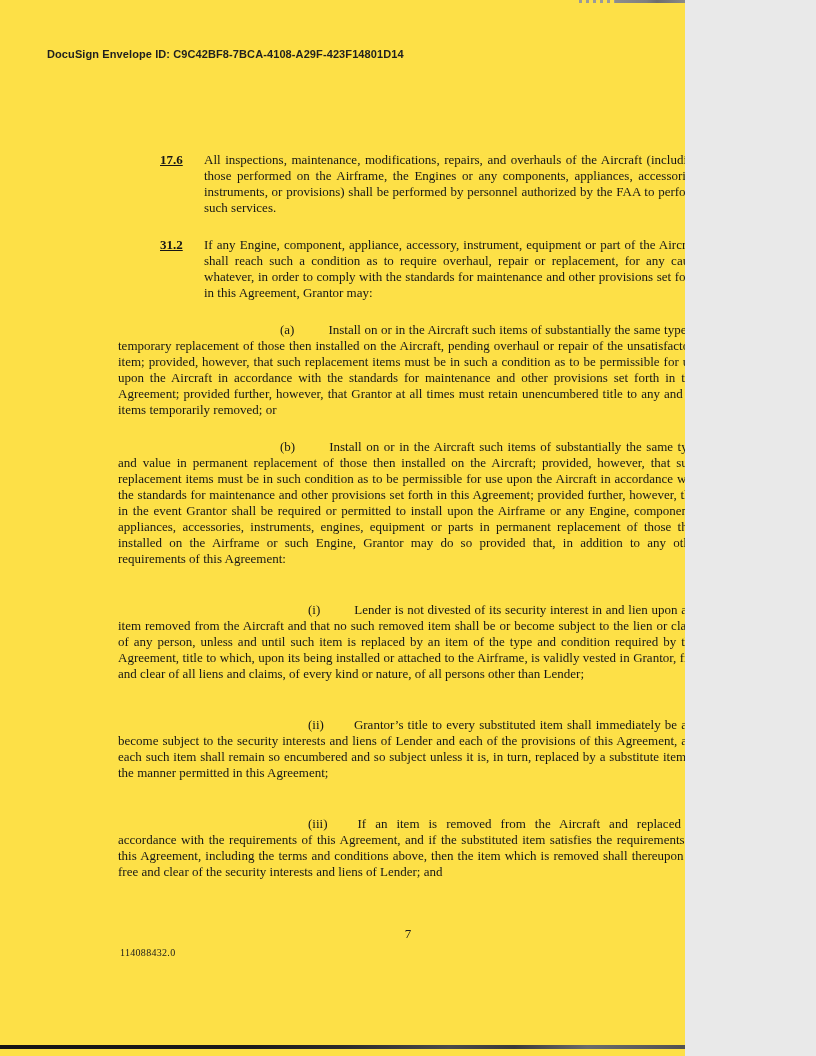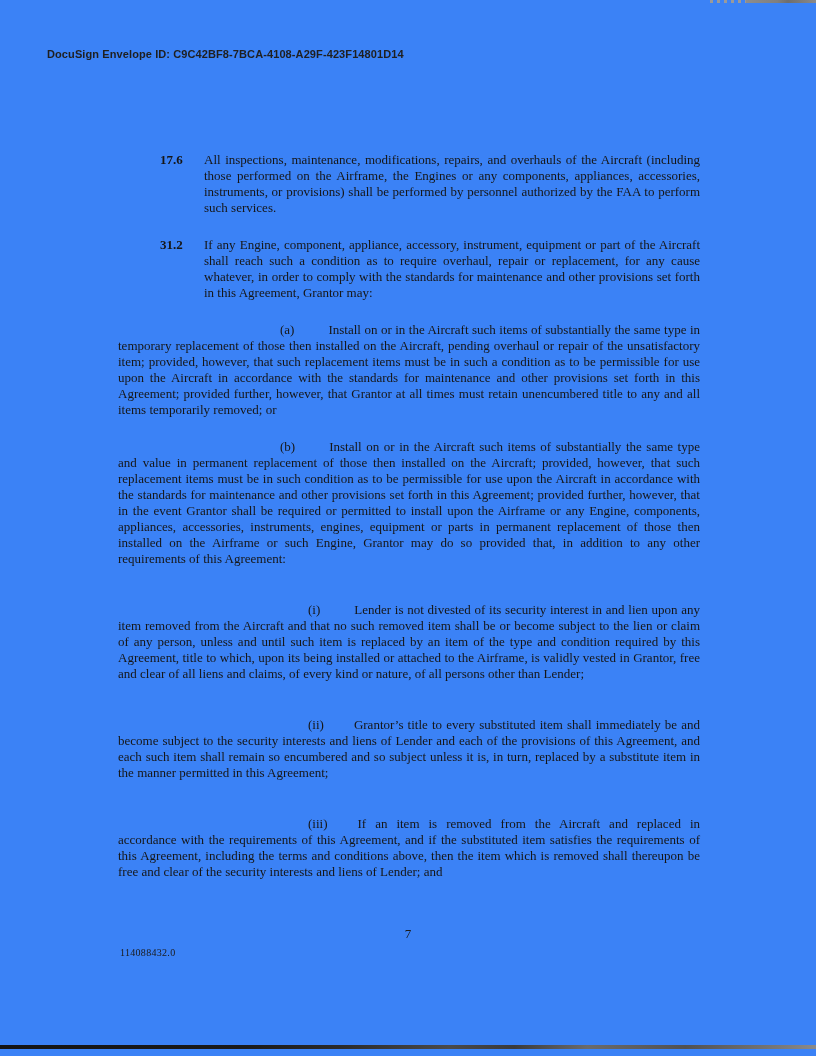--- a/index.html
+++ b/index.html
@@ -1,19 +1,19 @@
 <!DOCTYPE html>
 <html><head>
 <meta charset="utf-8">
 <style>
   html,body { margin:0; padding:0; background:#e9e9e9; }
   .page {
     position:relative;
-    width:816px; height:1056px;
-    background:#3b82f6;
+    width:685px; height:1056px;
+    background:#fde047;
     overflow:hidden;
     font-family:"Liberation Serif", serif;
     color:#161616;
   }
   .envelope-line {
     position:absolute; left:47px; top:48px;
     font-family:"Liberation Sans", sans-serif;
     font-size:11px; font-weight:bold; color:#1f1f1f;
     letter-spacing:0.1px;
   }
@@ -22,21 +22,21 @@
     font-size:13px; line-height:16px;
   }
   .intro {
     margin:0 0 0 86px; width:496px;
     text-align:justify;
   }
   .section {
     display:flex; margin:21px 0 0 42px;
   }
   .section-num {
-    width:44px; flex:0 0 44px; font-weight:bold;
+    width:44px; flex:0 0 44px; font-weight:bold;text-decoration:underline;
   }
   .section-text {
     width:496px; text-align:justify;
   }
   .sub {
     margin:21px 0 0 0; text-align:justify; text-indent:162px;
   }
   .clause {
     margin:35px 0 0 0; text-align:justify; text-indent:190px;
   }

